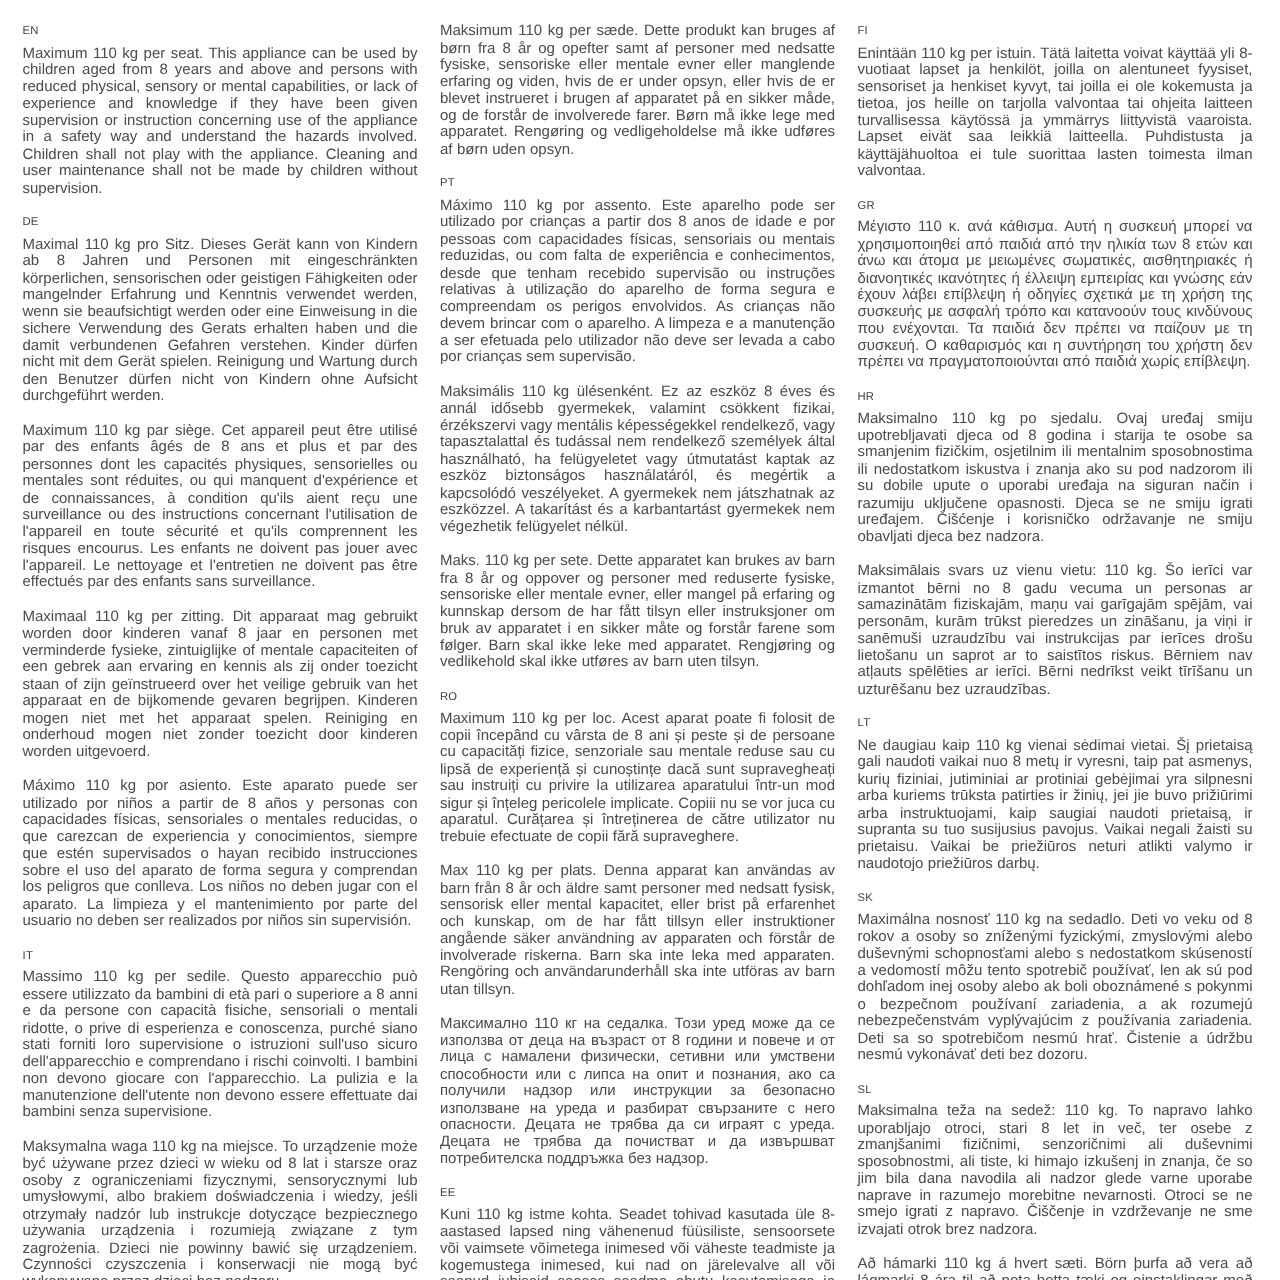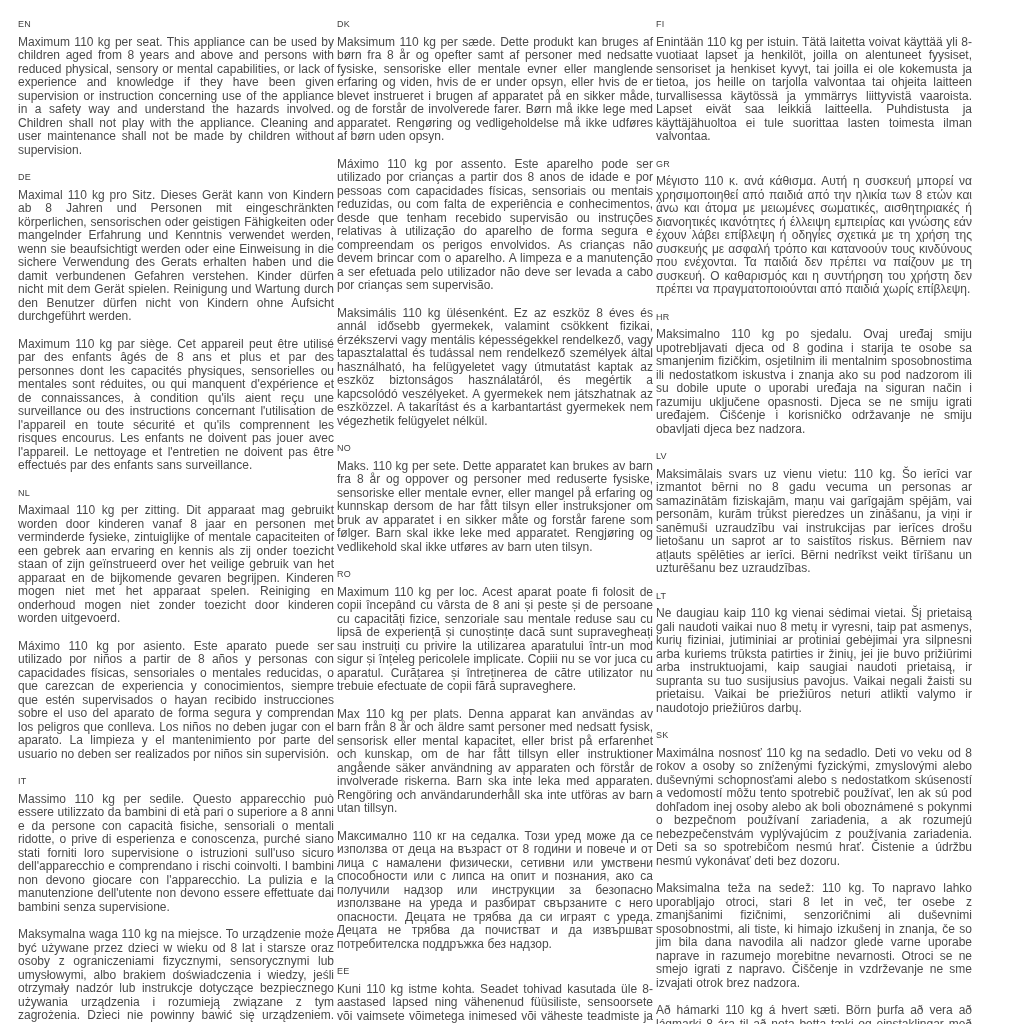--- a/index.html
+++ b/index.html
@@ -10,21 +10,21 @@
   * { margin: 0; padding: 0; box-sizing: border-box; }
   html, body {
     width: 1024px;
     height: 1024px;
     background: var(--bg-color);
     overflow: hidden;
     font-family: "Liberation Sans", "DejaVu Sans", sans-serif;
   }
   .page {
     display: flex;
-    gap: 3px;
+    gap: 18px;
     padding: 18px 18px 0 18px;
     width: 1024px;
     height: 1024px;
   }
   .col {
     flex: 0 0 316px;
     width: 316px;
   }
   .lang-section {
     margin-bottom: 14px;
@@ -54,51 +54,49 @@
         <p class="lang-text">Maximum 110 kg per seat. This appliance can be used by children aged from 8 years and above and persons with reduced physical, sensory or mental capabilities, or lack of experience and knowledge if they have been given supervision or instruction concerning use of the appliance in a safety way and understand the hazards involved. Children shall not play with the appliance. Cleaning and user maintenance shall not be made by children without supervision.</p>
       </section>
       <section class="lang-section">
         <div class="lang-code">DE</div>
         <p class="lang-text">Maximal 110 kg pro Sitz. Dieses Gerät kann von Kindern ab 8 Jahren und Personen mit eingeschränkten körperlichen, sensorischen oder geistigen Fähigkeiten oder mangelnder Erfahrung und Kenntnis verwendet werden, wenn sie beaufsichtigt werden oder eine Einweisung in die sichere Verwendung des Gerats erhalten haben und die damit verbundenen Gefahren verstehen. Kinder dürfen nicht mit dem Gerät spielen. Reinigung und Wartung durch den Benutzer dürfen nicht von Kindern ohne Aufsicht durchgeführt werden.</p>
       </section>
       <section class="lang-section">
         <p class="lang-text">Maximum 110 kg par siège. Cet appareil peut être utilisé par des enfants âgés de 8 ans et plus et par des personnes dont les capacités physiques, sensorielles ou mentales sont réduites, ou qui manquent d'expérience et de connaissances, à condition qu'ils aient reçu une surveillance ou des instructions concernant l'utilisation de l'appareil en toute sécurité et qu'ils comprennent les risques encourus. Les enfants ne doivent pas jouer avec l'appareil. Le nettoyage et l'entretien ne doivent pas être effectués par des enfants sans surveillance.</p>
       </section>
       <section class="lang-section">
-        <div class="lang-code">NL</div>
         <p class="lang-text">Maximaal 110 kg per zitting. Dit apparaat mag gebruikt worden door kinderen vanaf 8 jaar en personen met verminderde fysieke, zintuiglijke of mentale capaciteiten of een gebrek aan ervaring en kennis als zij onder toezicht staan of zijn geïnstrueerd over het veilige gebruik van het apparaat en de bijkomende gevaren begrijpen. Kinderen mogen niet met het apparaat spelen. Reiniging en onderhoud mogen niet zonder toezicht door kinderen worden uitgevoerd.</p>
       </section>
       <section class="lang-section">
         <p class="lang-text">Máximo 110 kg por asiento. Este aparato puede ser utilizado por niños a partir de 8 años y personas con capacidades físicas, sensoriales o mentales reducidas, o que carezcan de experiencia y conocimientos, siempre que estén supervisados o hayan recibido instrucciones sobre el uso del aparato de forma segura y comprendan los peligros que conlleva. Los niños no deben jugar con el aparato. La limpieza y el mantenimiento por parte del usuario no deben ser realizados por niños sin supervisión.</p>
       </section>
       <section class="lang-section">
         <div class="lang-code">IT</div>
         <p class="lang-text">Massimo 110 kg per sedile. Questo apparecchio può essere utilizzato da bambini di età pari o superiore a 8 anni e da persone con capacità fisiche, sensoriali o mentali ridotte, o prive di esperienza e conoscenza, purché siano stati forniti loro supervisione o istruzioni sull'uso sicuro dell'apparecchio e comprendano i rischi coinvolti. I bambini non devono giocare con l'apparecchio. La pulizia e la manutenzione dell'utente non devono essere effettuate dai bambini senza supervisione.</p>
       </section>
       <section class="lang-section">
         <p class="lang-text">Maksymalna waga 110 kg na miejsce. To urządzenie może być używane przez dzieci w wieku od 8 lat i starsze oraz osoby z ograniczeniami fizycznymi, sensorycznymi lub umysłowymi, albo brakiem doświadczenia i wiedzy, jeśli otrzymały nadzór lub instrukcje dotyczące bezpiecznego używania urządzenia i rozumieją związane z tym zagrożenia. Dzieci nie powinny bawić się urządzeniem. Czynności czyszczenia i konserwacji nie mogą być wykonywane przez dzieci bez nadzoru.</p>
       </section>
       <section class="lang-section">
         <div class="lang-code">CZ</div>
         <p class="lang-text">Maximální hmotnost 110 kg na jedno sedadlo. Tento spotřebič mohou používat děti starší 8 let a osoby se sníženými fyzickými, smyslovými nebo duševními schopnostmi nebo s nedostatkem zkušeností a znalostí, pokud jsou pod dohledem nebo byly poučeny o používání spotřebiče bezpečným způsobem a rozumí případným nebezpečím. Děti si se spotřebičem nesmí hrát. Čištění a uživatelskou údržbu nesmí provádět děti bez dozoru.</p>
       </section>
     </div>
   <div class="col">
       <section class="lang-section">
-        <div class="lang-code">DK</div>
         <p class="lang-text">Maksimum 110 kg per sæde. Dette produkt kan bruges af børn fra 8 år og opefter samt af personer med nedsatte fysiske, sensoriske eller mentale evner eller manglende erfaring og viden, hvis de er under opsyn, eller hvis de er blevet instrueret i brugen af apparatet på en sikker måde, og de forstår de involverede farer. Børn må ikke lege med apparatet. Rengøring og vedligeholdelse må ikke udføres af børn uden opsyn.</p>
       </section>
       <section class="lang-section">
+        <div class="lang-code">PT</div>
         <p class="lang-text">Máximo 110 kg por assento. Este aparelho pode ser utilizado por crianças a partir dos 8 anos de idade e por pessoas com capacidades físicas, sensoriais ou mentais reduzidas, ou com falta de experiência e conhecimentos, desde que tenham recebido supervisão ou instruções relativas à utilização do aparelho de forma segura e compreendam os perigos envolvidos. As crianças não devem brincar com o aparelho. A limpeza e a manutenção a ser efetuada pelo utilizador não deve ser levada a cabo por crianças sem supervisão.</p>
       </section>
       <section class="lang-section">
         <p class="lang-text">Maksimális 110 kg ülésenként. Ez az eszköz 8 éves és annál idősebb gyermekek, valamint csökkent fizikai, érzékszervi vagy mentális képességekkel rendelkező, vagy tapasztalattal és tudással nem rendelkező személyek által használható, ha felügyeletet vagy útmutatást kaptak az eszköz biztonságos használatáról, és megértik a kapcsolódó veszélyeket. A gyermekek nem játszhatnak az eszközzel. A takarítást és a karbantartást gyermekek nem végezhetik felügyelet nélkül.</p>
       </section>
       <section class="lang-section">
-        <div class="lang-code">NO</div>
         <p class="lang-text">Maks. 110 kg per sete. Dette apparatet kan brukes av barn fra 8 år og oppover og personer med reduserte fysiske, sensoriske eller mentale evner, eller mangel på erfaring og kunnskap dersom de har fått tilsyn eller instruksjoner om bruk av apparatet i en sikker måte og forstår farene som følger. Barn skal ikke leke med apparatet. Rengjøring og vedlikehold skal ikke utføres av barn uten tilsyn.</p>
       </section>
       <section class="lang-section">
         <div class="lang-code">RO</div>
         <p class="lang-text">Maximum 110 kg per loc. Acest aparat poate fi folosit de copii începând cu vârsta de 8 ani și peste și de persoane cu capacități fizice, senzoriale sau mentale reduse sau cu lipsă de experiență și cunoștințe dacă sunt supravegheați sau instruiți cu privire la utilizarea aparatului într-un mod sigur și înțeleg pericolele implicate. Copiii nu se vor juca cu aparatul. Curățarea și întreținerea de către utilizator nu trebuie efectuate de copii fără supraveghere.</p>
       </section>
       <section class="lang-section">
         <p class="lang-text">Max 110 kg per plats. Denna apparat kan användas av barn från 8 år och äldre samt personer med nedsatt fysisk, sensorisk eller mental kapacitet, eller brist på erfarenhet och kunskap, om de har fått tillsyn eller instruktioner angående säker användning av apparaten och förstår de involverade riskerna. Barn ska inte leka med apparaten. Rengöring och användarunderhåll ska inte utföras av barn utan tillsyn.</p>
       </section>
       <section class="lang-section">
@@ -116,31 +114,31 @@
       </section>
       <section class="lang-section">
         <div class="lang-code">GR</div>
         <p class="lang-text">Μέγιστο 110 κ. ανά κάθισμα. Αυτή η συσκευή μπορεί να χρησιμοποιηθεί από παιδιά από την ηλικία των 8 ετών και άνω και άτομα με μειωμένες σωματικές, αισθητηριακές ή διανοητικές ικανότητες ή έλλειψη εμπειρίας και γνώσης εάν έχουν λάβει επίβλεψη ή οδηγίες σχετικά με τη χρήση της συσκευής με ασφαλή τρόπο και κατανοούν τους κινδύνους που ενέχονται. Τα παιδιά δεν πρέπει να παίζουν με τη συσκευή. Ο καθαρισμός και η συντήρηση του χρήστη δεν πρέπει να πραγματοποιούνται από παιδιά χωρίς επίβλεψη.</p>
       </section>
       <section class="lang-section">
         <div class="lang-code">HR</div>
         <p class="lang-text">Maksimalno 110 kg po sjedalu. Ovaj uređaj smiju upotrebljavati djeca od 8 godina i starija te osobe sa smanjenim fizičkim, osjetilnim ili mentalnim sposobnostima ili nedostatkom iskustva i znanja ako su pod nadzorom ili su dobile upute o uporabi uređaja na siguran način i razumiju uključene opasnosti. Djeca se ne smiju igrati uređajem. Čišćenje i korisničko održavanje ne smiju obavljati djeca bez nadzora.</p>
       </section>
       <section class="lang-section">
-        <div class="lang-code">LV</div>
         <p class="lang-text">Maksimālais svars uz vienu vietu: 110 kg. Šo ierīci var izmantot bērni no 8 gadu vecuma un personas ar samazinātām fiziskajām, maņu vai garīgajām spējām, vai personām, kurām trūkst pieredzes un zināšanu, ja viņi ir sanēmuši uzraudzību vai instrukcijas par ierīces drošu lietošanu un saprot ar to saistītos riskus. Bērniem nav atļauts spēlēties ar ierīci. Bērni nedrīkst veikt tīrīšanu un uzturēšanu bez uzraudzības.</p>
       </section>
       <section class="lang-section">
         <div class="lang-code">LT</div>
         <p class="lang-text">Ne daugiau kaip 110 kg vienai sėdimai vietai. Šį prietaisą gali naudoti vaikai nuo 8 metų ir vyresni, taip pat asmenys, kurių fiziniai, jutiminiai ar protiniai gebėjimai yra silpnesni arba kuriems trūksta patirties ir žinių, jei jie buvo prižiūrimi arba instruktuojami, kaip saugiai naudoti prietaisą, ir supranta su tuo susijusius pavojus. Vaikai negali žaisti su prietaisu. Vaikai be priežiūros neturi atlikti valymo ir naudotojo priežiūros darbų.</p>
       </section>
       <section class="lang-section">
         <div class="lang-code">SK</div>
         <p class="lang-text">Maximálna nosnosť 110 kg na sedadlo. Deti vo veku od 8 rokov a osoby so zníženými fyzickými, zmyslovými alebo duševnými schopnosťami alebo s nedostatkom skúseností a vedomostí môžu tento spotrebič používať, len ak sú pod dohľadom inej osoby alebo ak boli oboznámené s pokynmi o bezpečnom používaní zariadenia, a ak rozumejú nebezpečenstvám vyplývajúcim z používania zariadenia. Deti sa so spotrebičom nesmú hrať. Čistenie a údržbu nesmú vykonávať deti bez dozoru.</p>
       </section>
       <section class="lang-section">
+        <div class="lang-code">SL</div>
         <p class="lang-text">Maksimalna teža na sedež: 110 kg. To napravo lahko uporabljajo otroci, stari 8 let in več, ter osebe z zmanjšanimi fizičnimi, senzoričnimi ali duševnimi sposobnostmi, ali tiste, ki himajo izkušenj in znanja, če so jim bila dana navodila ali nadzor glede varne uporabe naprave in razumejo morebitne nevarnosti. Otroci se ne smejo igrati z napravo. Čiščenje in vzdrževanje ne sme izvajati otrok brez nadzora.</p>
       </section>
       <section class="lang-section">
         <p class="lang-text">Að hámarki 110 kg á hvert sæti. Börn þurfa að vera að lágmarki 8 ára til að nota þetta tæki og einstaklingar með skerta líkamlega, skynræna eða andlega getu, eða skort á reynslu og þekkingu, mega nota tækið ef þeir eru undir viðeigandi eftirliti eða ef þeir hafa fengið leiðbeiningar um hvernig á að nota tækið á öruggan hátt, og ef einstaklingurinn hefur skilið að fullu þær áhættur sem eru til staðar. Börn mega ekki leika sér með tækið. Þrif og viðhald má ekki vera framkvæmt af börnum án eftirlits.»</p>
       </section>
     </div>
 </div>
 
 </body></html>

